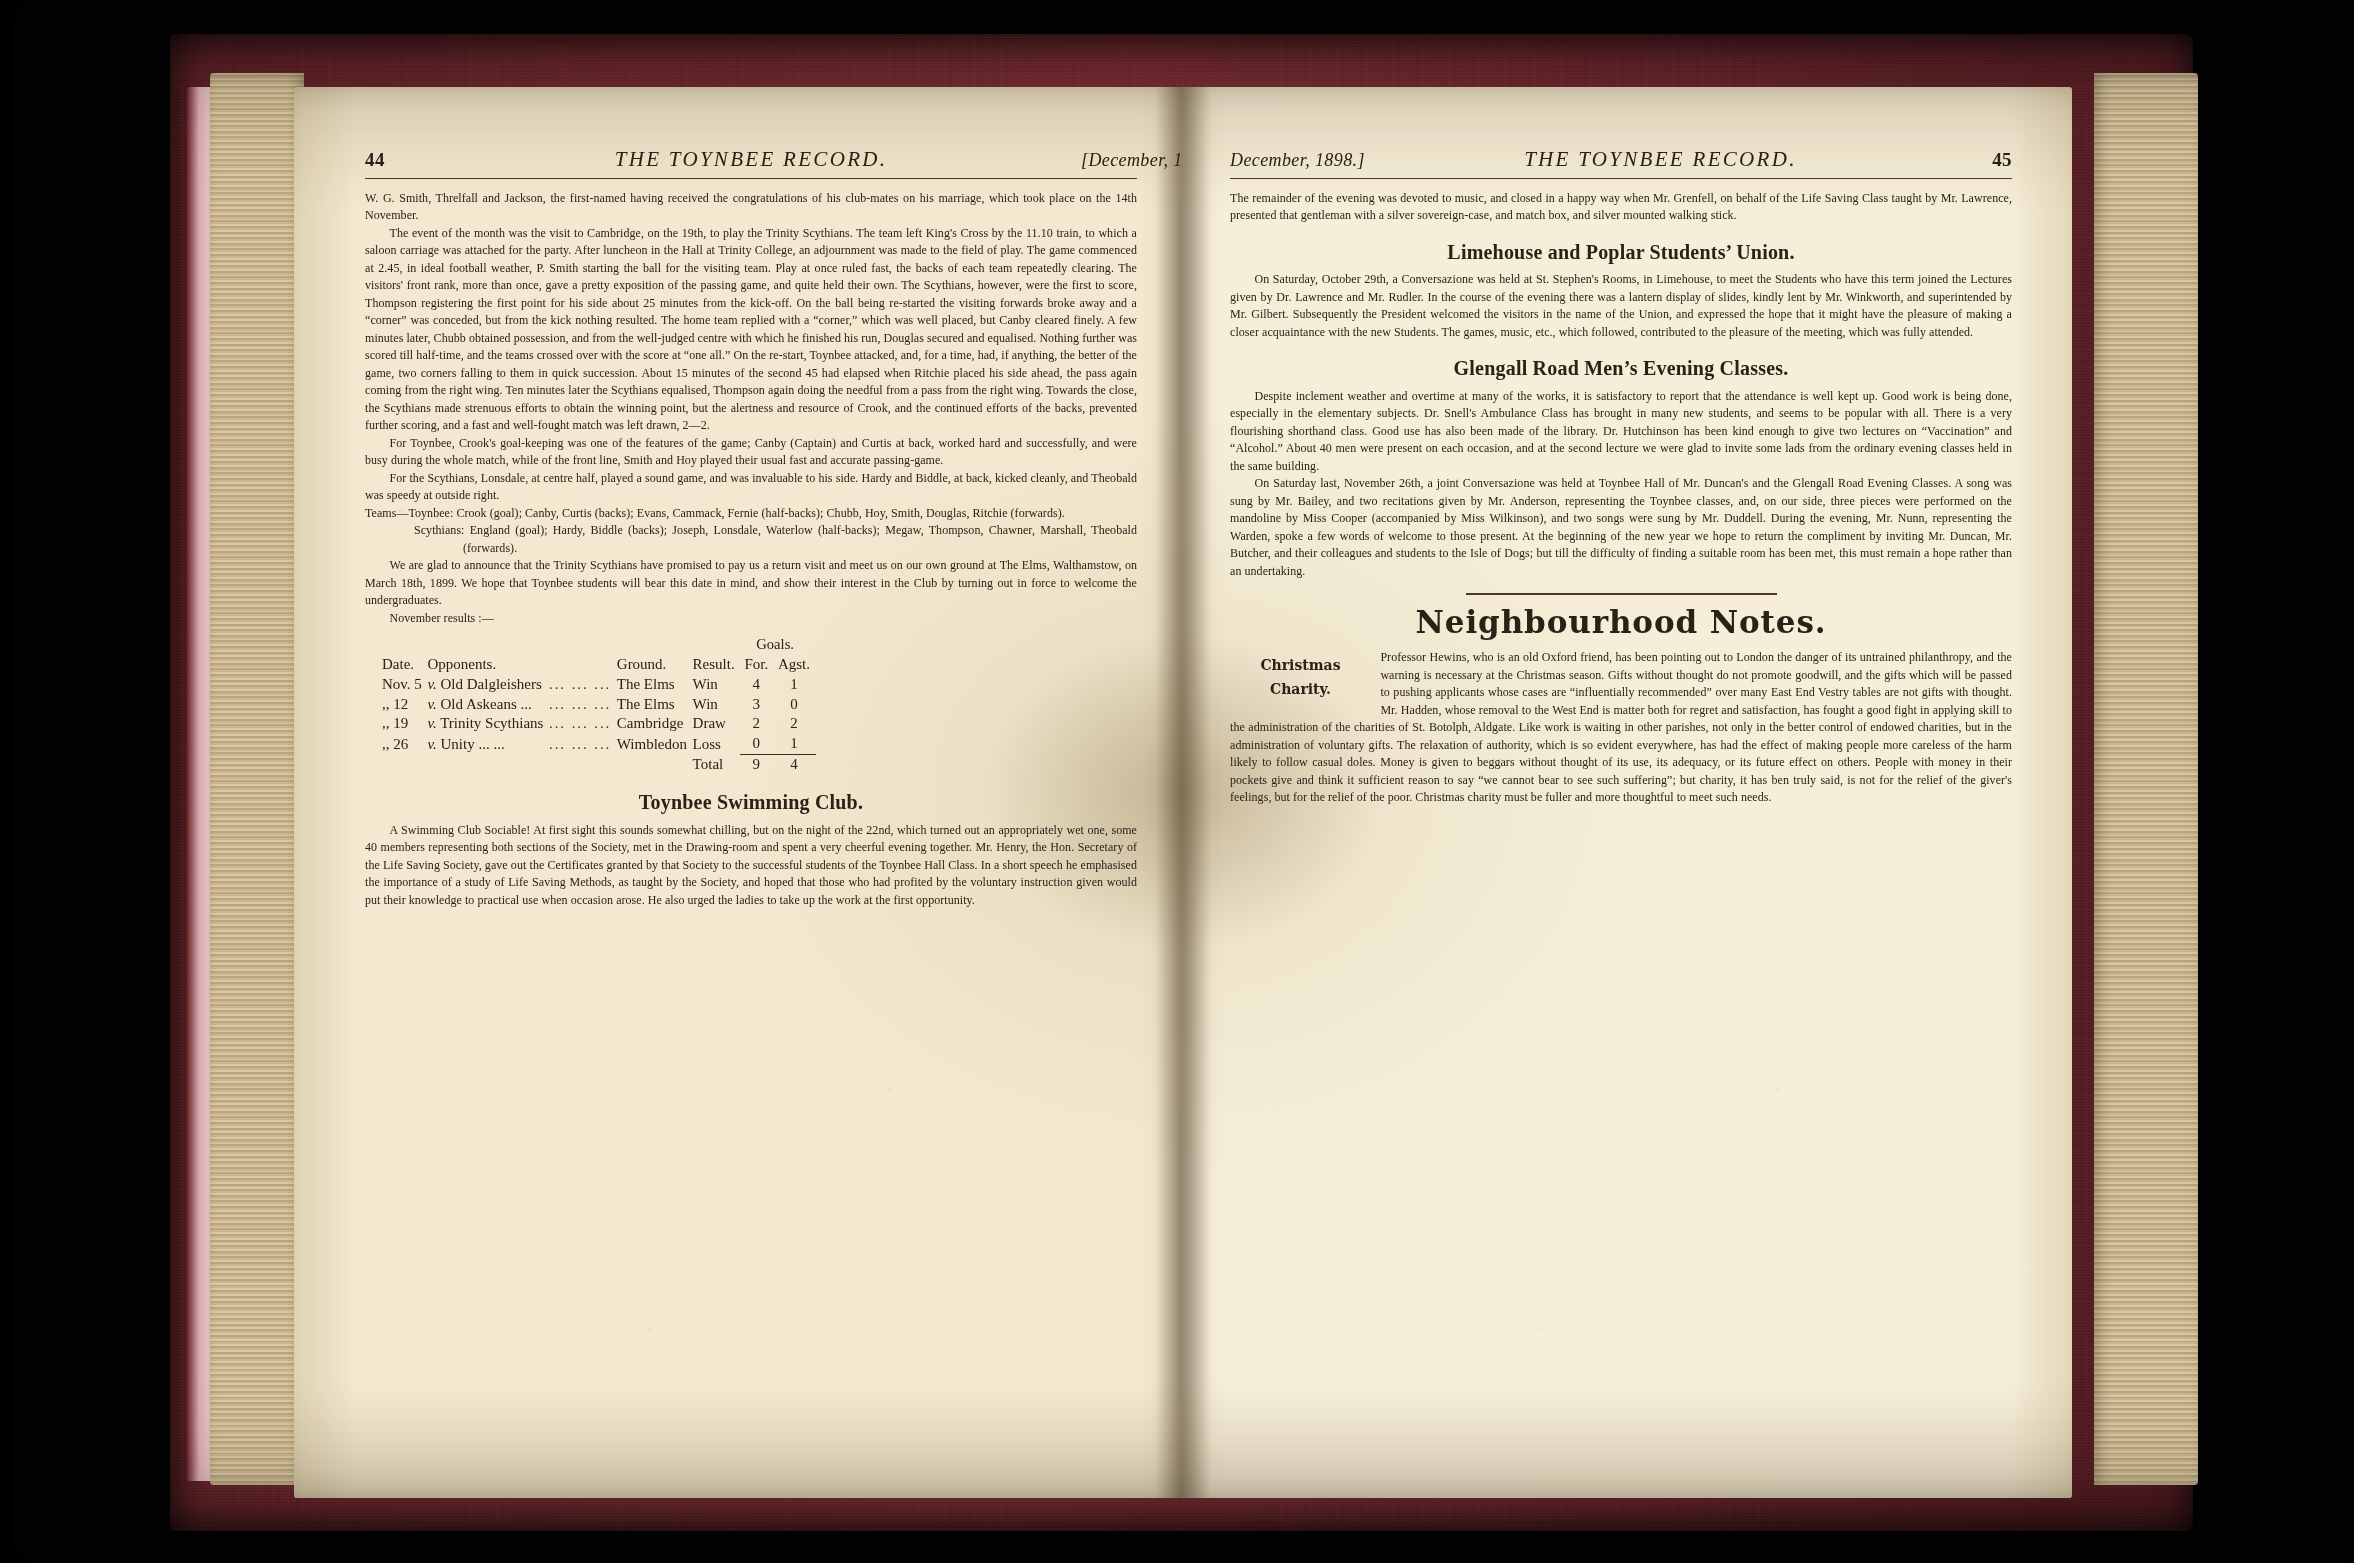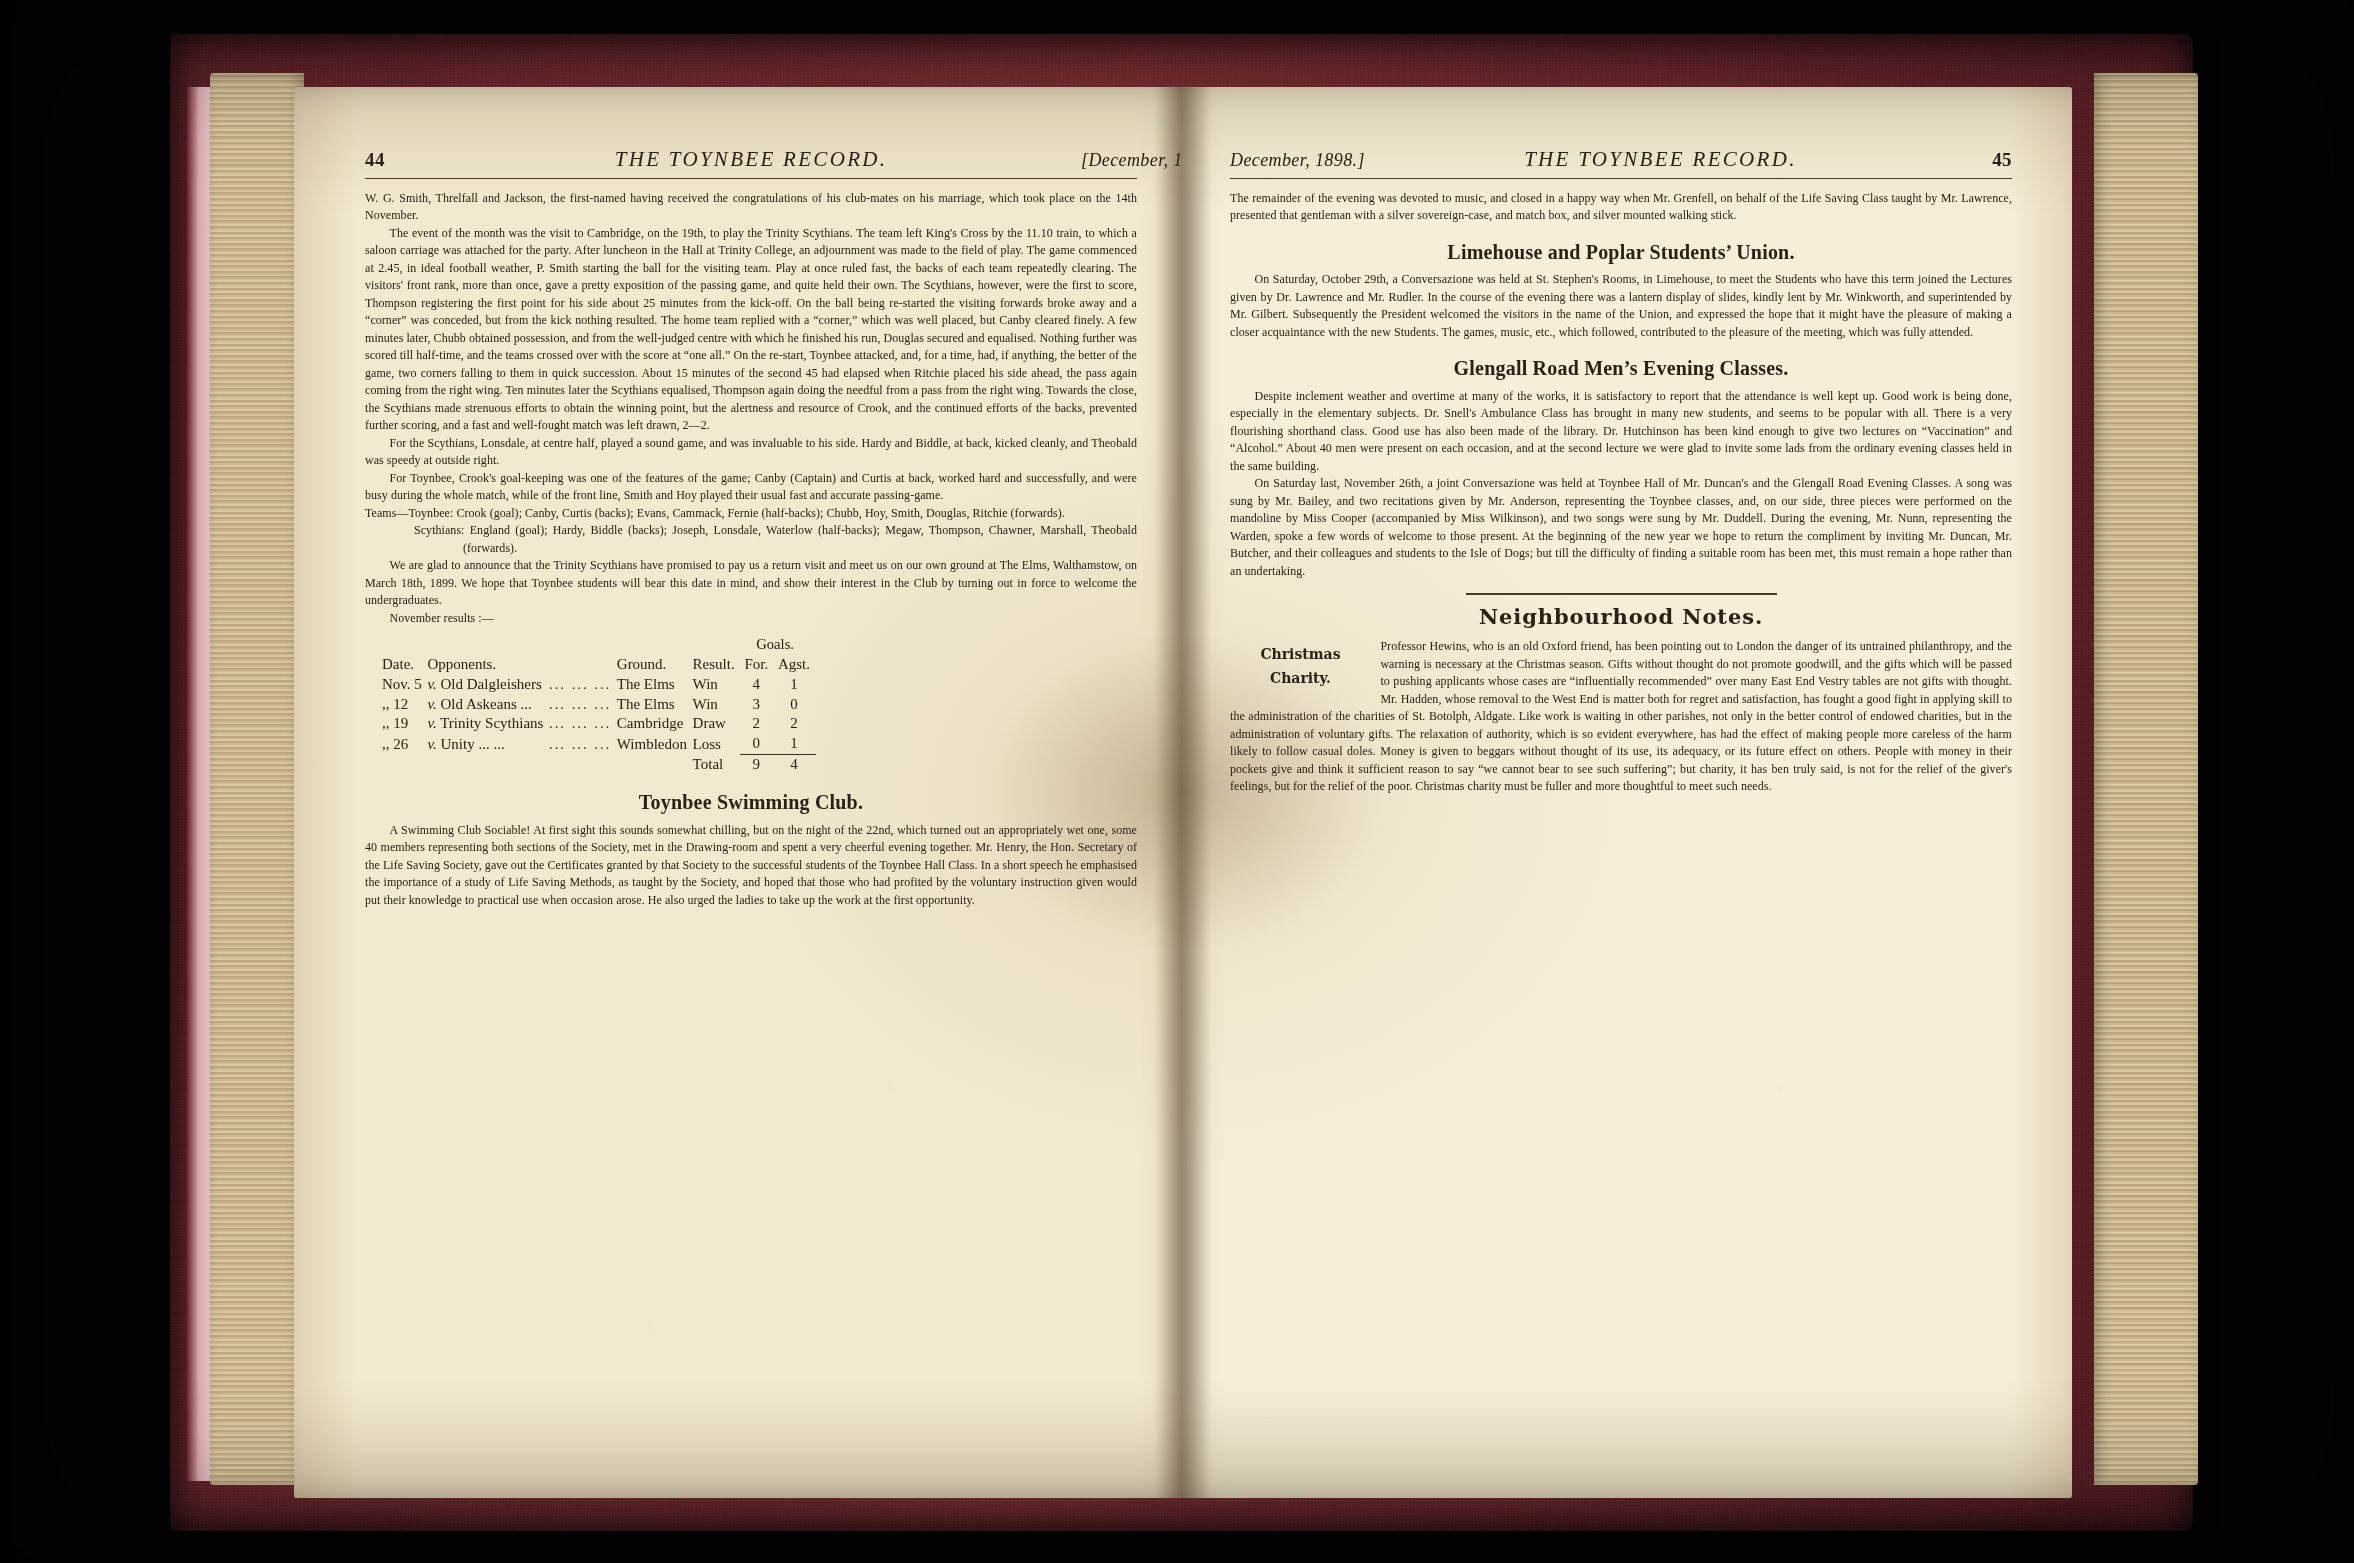--- a/index.html
+++ b/index.html
@@ -178,21 +178,21 @@
   h2.section {
     text-align: center;
     font-size: 20px;
     font-weight: bold;
     margin: 16px 0 7.5px 0;
     letter-spacing: 0.2px;
     font-family: "Liberation Serif", serif;
   }
   h2.fancy {
     text-align: center;
-    font-size: 21px;
+    font-size: 31px;
     font-weight: bold;
     margin: 9.4px 0 9.4px 0;
     letter-spacing: 0.9px;
     font-family: "DejaVu Serif", serif;
   }
   .rule-short {
     width: 311px;
     height: 1.3px;
     background: #4a3a26;
     margin: 13px auto 9.4px auto;
@@ -267,22 +267,22 @@
       <div class="col col-left">
 
         <div class="running-head">
           <div class="rh-folio">44</div>
           <div class="rh-title">THE TOYNBEE RECORD.</div>
           <div class="rh-date rh-date-left">[December, 1898</div>
         </div>
 
         <p class="body">W. G. Smith, Threlfall and Jackson, the first-named having received the congratulations of his club-mates on his marriage, which took place on the 14th November.</p>
         <p class="body indent">The event of the month was the visit to Cambridge, on the 19th, to play the Trinity Scythians. The team left King's Cross by the 11.10 train, to which a saloon carriage was attached for the party. After luncheon in the Hall at Trinity College, an adjournment was made to the field of play. The game commenced at 2.45, in ideal football weather, P. Smith starting the ball for the visiting team. Play at once ruled fast, the backs of each team repeatedly clearing. The visitors' front rank, more than once, gave a pretty exposition of the passing game, and quite held their own. The Scythians, however, were the first to score, Thompson registering the first point for his side about 25 minutes from the kick-off. On the ball being re-started the visiting forwards broke away and a “corner” was conceded, but from the kick nothing resulted. The home team replied with a “corner,” which was well placed, but Canby cleared finely. A few minutes later, Chubb obtained possession, and from the well-judged centre with which he finished his run, Douglas secured and equalised. Nothing further was scored till half-time, and the teams crossed over with the score at “one all.” On the re-start, Toynbee attacked, and, for a time, had, if anything, the better of the game, two corners falling to them in quick succession. About 15 minutes of the second 45 had elapsed when Ritchie placed his side ahead, the pass again coming from the right wing. Ten minutes later the Scythians equalised, Thompson again doing the needful from a pass from the right wing. Towards the close, the Scythians made strenuous efforts to obtain the winning point, but the alertness and resource of Crook, and the continued efforts of the backs, prevented further scoring, and a fast and well-fought match was left drawn, 2—2.</p>
+        <p class="body indent">For Toynbee, Crook's goal-keeping was one of the features of the game; Canby (Captain) and Curtis at back, worked hard and successfully, and were busy during the whole match, while of the front line, Smith and Hoy played their usual fast and accurate passing-game.</p>
         <p class="body indent">For the Scythians, Lonsdale, at centre half, played a sound game, and was invaluable to his side. Hardy and Biddle, at back, kicked cleanly, and Theobald was speedy at outside right.</p>
-        <p class="body indent">For Toynbee, Crook's goal-keeping was one of the features of the game; Canby (Captain) and Curtis at back, worked hard and successfully, and were busy during the whole match, while of the front line, Smith and Hoy played their usual fast and accurate passing-game.</p>
         <p class="body hang">Teams—Toynbee: Crook (goal); Canby, Curtis (backs); Evans, Cammack, Fernie (half-backs); Chubb, Hoy, Smith, Douglas, Ritchie (forwards).</p>
         <p class="body hang2">Scythians: England (goal); Hardy, Biddle (backs); Joseph, Lonsdale, Waterlow (half-backs); Megaw, Thompson, Chawner, Marshall, Theobald (forwards).</p>
         <p class="body indent">We are glad to announce that the Trinity Scythians have promised to pay us a return visit and meet us on our own ground at The Elms, Walthamstow, on March 18th, 1899. We hope that Toynbee students will bear this date in mind, and show their interest in the Club by turning out in force to welcome the undergraduates.</p>
         <p class="body indent">November results :—</p>
 
         <table class="results">
           <tbody>
               <tr>
             <td></td>
                 <td></td>

